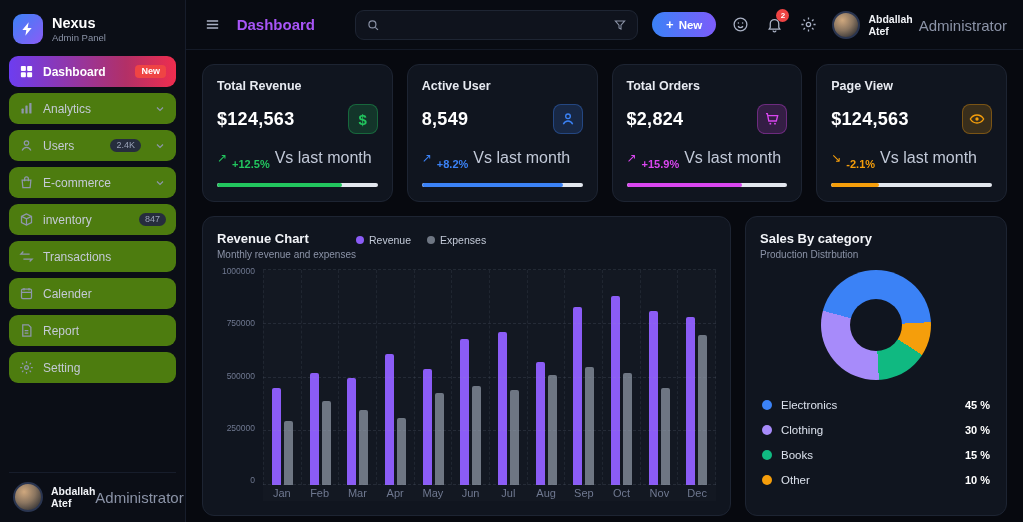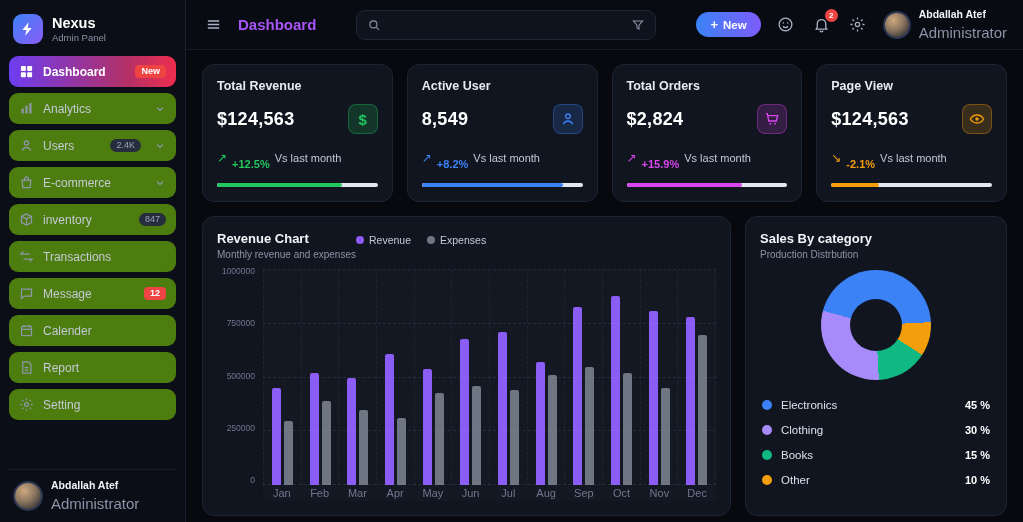--- a/index.html
+++ b/index.html
@@ -24,21 +24,21 @@
   .nav-item.active .nav-ic { color:#fff; }
   .badge { font-size:9px; padding:2px 6px; border-radius:9px; line-height:1; }
   .badge.red { background:#ef4444; color:#fff; border-radius:4px; font-weight:700; }
   .badge.gray { background:#262d3d; color:#9aa3b8; }
   .chev { width:12px; height:12px; color:#8e97ab; display:flex; margin-left:4px; }
   .chev svg { width:12px; height:12px; }
   .side-footer { margin-top:auto; display:flex; align-items:center; gap:8px; border-top:1px solid #171d2b; padding:9px 4px 2px; cursor:pointer; }
   .avatar { width:30px; height:30px; border-radius:50%; flex:none; border:2px solid #2a3550;
             background:radial-gradient(circle at 35% 30%, #cfa87e, #8a7560 45%, #4a4440 75%, #2e2b29); }
   .avatar.sm { width:28px; height:28px; }
-  .user-text { display:flex; flex-direction:column; }
+  .user-text { display:flex; flex-direction:row; }
   .user-name { font-size:10.5px; font-weight:700; color:#f1f3f7; }
   .user-role { font-size:15px; color:#8b93a7; margin-top:4px; }
 
   
   .main { flex:1; display:flex; flex-direction:column; min-width:0; }
   header { height:50px; min-height:50px; display:flex; align-items:center; gap:14px; padding:0 16px; background:#080b12; border-bottom:1px solid #141a27; }
   .icon-btn { background:none; border:none; color:#aab2c5; width:22px; height:22px; padding:0; cursor:pointer; position:relative; display:flex; align-items:center; justify-content:center; }
   .icon-btn svg { width:17px; height:17px; }
   .title-block { display:flex; flex-direction:column; }
   .page-title { color:#a855f7; font-size:15px; font-weight:700; }
@@ -58,21 +58,21 @@
   .card { background:#10151f; border:1px solid #1d2432; border-radius:12px; padding:14px; }
   .stats-row { display:grid; grid-template-columns:repeat(4,1fr); gap:14px; }
   .stat-title { font-size:12.5px; font-weight:700; color:#e7eaf1; margin-bottom:11px; }
   .stat-value-row { display:flex; align-items:center; justify-content:space-between; }
   .stat-value { font-size:18px; font-weight:700; color:#fff; letter-spacing:.3px; }
   .stat-ic { width:30px; height:30px; border-radius:8px; display:flex; align-items:center; justify-content:center; }
   .stat-ic svg { width:16px; height:16px; }
   .stat-delta-row { display:flex; align-items:center; gap:5px; margin-top:11px; font-size:11px; }
   .trend { font-size:12px; line-height:1; }
   .delta { font-weight:700;margin-top:13px; }
-  .note { color:#c2c9d8; font-size:11px; }
+  .note { color:#c2c9d8; font-size:16px; }
   .progress { margin-top:13px; height:4px; border-radius:2px; background:#e3e7ee; overflow:hidden; }
   .progress-fill { height:100%; border-radius:2px; }
 
   .charts-row { display:grid; grid-template-columns:1fr 262px; gap:14px; margin-top:14px; height:300px; }
   .revenue-card { display:flex; flex-direction:column; overflow:hidden; }
   .card-head { display:flex; justify-content:flex-start; align-items:flex-start; margin-bottom:6px; }
   .card-title { font-size:13px; font-weight:700; color:#f2f4f8; }
   .card-sub { font-size:10px; color:#8b93a7; margin-top:3px; }
   .legend { display:flex; gap:16px; align-items:center; font-size:10.5px; color:#c3cad8; padding-top:3px; }
   .legend-item { display:flex; align-items:center; }
@@ -186,29 +186,20 @@
           <span class="nav-ic">
             <svg viewBox="0 0 24 24" fill="none" stroke="currentColor" stroke-width="2">
               <path d="M7 4 3 8h14M17 20l4-4H7"></path>
             </svg>
           </span>
           <span class="nav-label">Transactions</span>
         </div>
         <div class="nav-item">
           <span class="nav-ic">
             <svg viewBox="0 0 24 24" fill="none" stroke="currentColor" stroke-width="2">
-              <path d="M4 5h16v11H9l-5 4V5z"></path>
-            </svg>
-          </span>
-          <span class="nav-label">Message</span>
-          <span class="badge red">12</span>
-        </div>
-        <div class="nav-item">
-          <span class="nav-ic">
-            <svg viewBox="0 0 24 24" fill="none" stroke="currentColor" stroke-width="2">
               <rect x="4" y="5" width="16" height="15" rx="2"></rect>
               <path d="M4 10h16M8 3v4M16 3v4"></path>
             </svg>
           </span>
           <span class="nav-label">Calender</span>
         </div>
         <div class="nav-item">
           <span class="nav-ic">
             <svg viewBox="0 0 24 24" fill="none" stroke="currentColor" stroke-width="2">
               <path d="M6 3h9l4 4v14H6V3z"></path>

